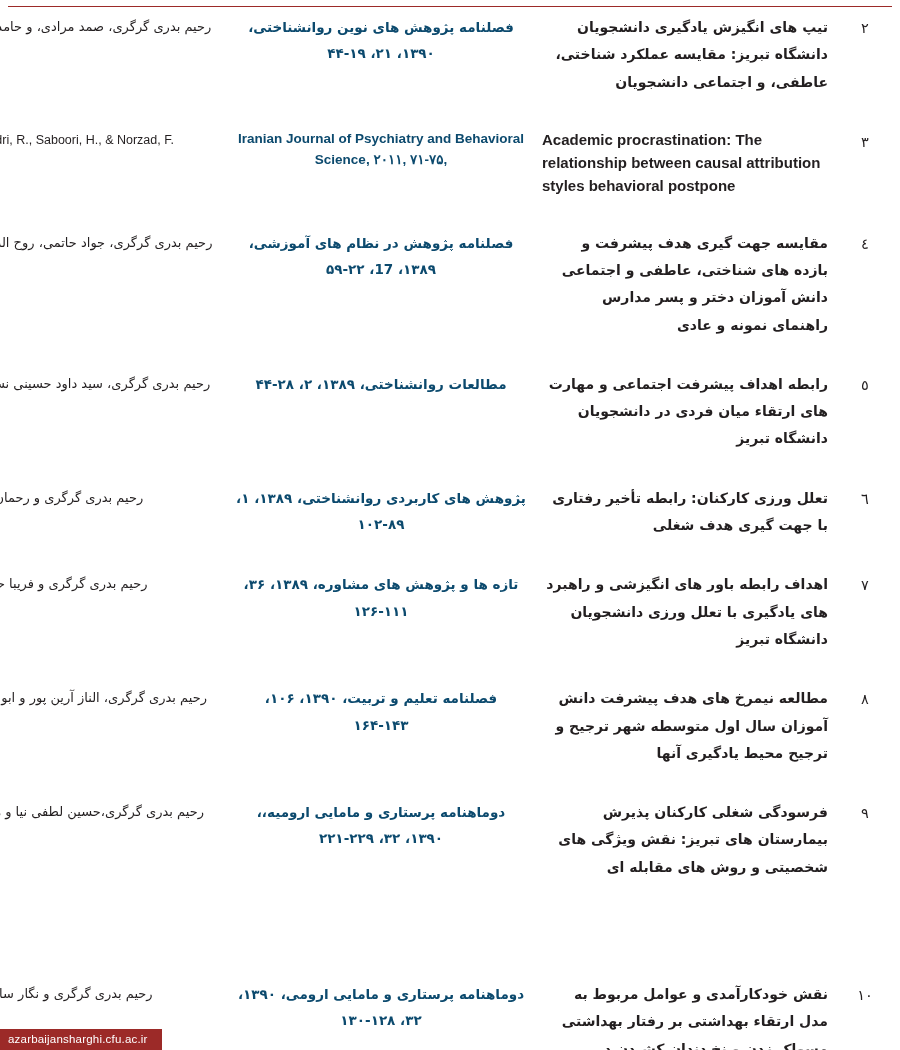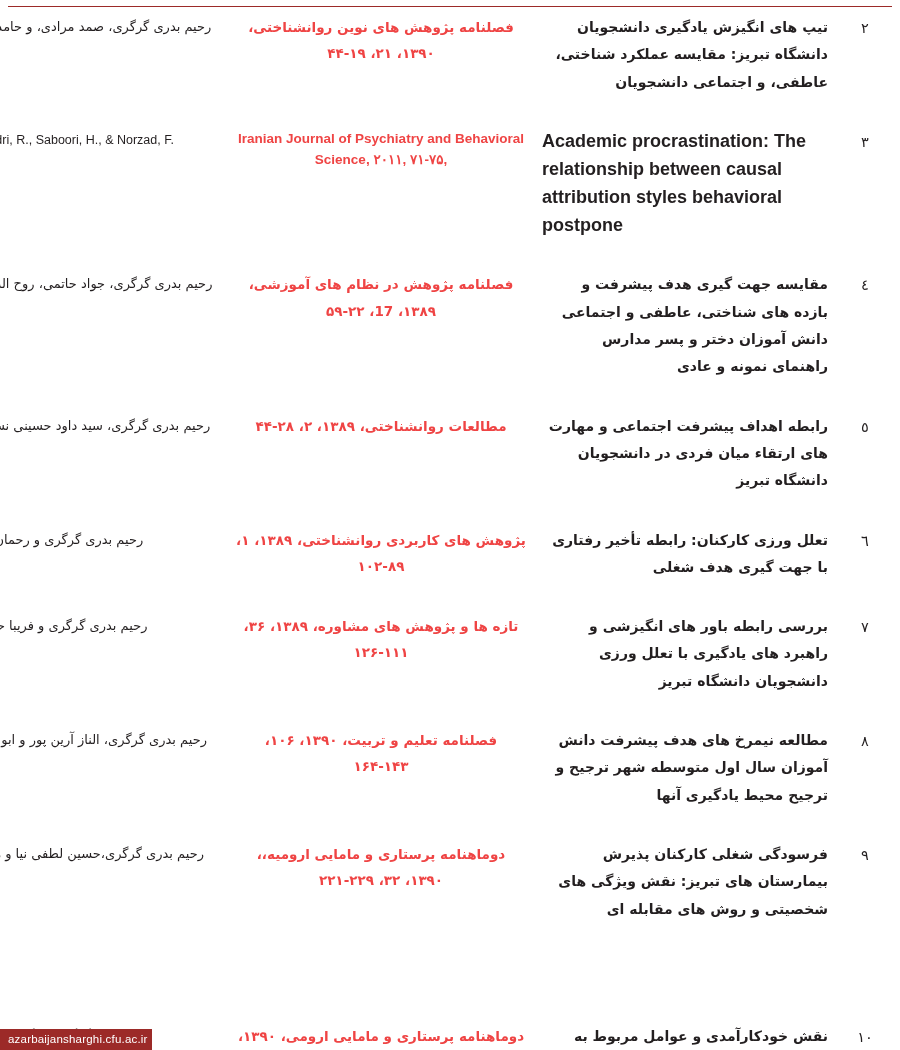--- a/index.html
+++ b/index.html
@@ -55,38 +55,38 @@
     font-weight: bold;
     color: #231f20;
     padding-right: 4px;
     margin-top: 38px;
   }
   td.col-journal {
     width: 290px;
     text-align: center;
     font-size: 13.5px;
     font-weight: bold;
-    color: #ef4444;
+    color: #0c4a6e;
   }
   td.col-authors {
     width: 278px;
     text-align: left;
     font-size: 13px;
     color: #231f20;
     line-height: 1.9;
   }
   tr.row-en td.col-title,
   tr.row-en td.col-journal,
   tr.row-en td.col-authors {
     direction: ltr;
     font-family: "Liberation Sans", sans-serif;
   }
   tr.row-en td.col-title {
     text-align: left;
-    font-size: 18px;
+    font-size: 15px;
     font-weight: bold;
     padding-left: 6px;
     line-height: 1.55;
   }
   tr.row-en td.col-journal {
     font-size: 13.5px;
     font-weight: bold;
     line-height: 1.6;
   }
   tr.row-en td.col-authors {
@@ -96,21 +96,21 @@
   }
   .watermark {
     position: absolute;
     left: 0;
     bottom: 0;
     background: #9c2a28;
     color: #ffffff;
     font-family: "Liberation Sans", sans-serif;
     font-size: 11.5px;
     letter-spacing: 0.2px;
-    padding: 4px 4px 5px 8px;
+    padding: 4px 14px 5px 8px;
     direction: ltr;
   }
   .spacer-row td {
     height: 36px;
     padding: 0;
   }
 </style>
 </head>
 <body>
 
@@ -151,21 +151,21 @@
 
       <tr class="row-fa">
         <td class="col-num">٦</td>
         <td class="col-title">تعلل ورزی کارکنان: رابطه تأخیر رفتاری با جهت گیری هدف شغلی</td>
         <td class="col-journal">پژوهش های کاربردی روانشناختی، ۱۳۸۹، ۱، ۸۹-۱۰۲</td>
         <td class="col-authors">رحیم بدری گرگری و  رحمان عباس پور</td>
       </tr>
 
       <tr class="row-fa">
         <td class="col-num">۷</td>
-        <td class="col-title">بررسی رابطه باور های انگیزشی و راهبرد های یادگیری با تعلل ورزی دانشجویان دانشگاه تبریز</td>
+        <td class="col-title">اهداف رابطه باور های انگیزشی و راهبرد های یادگیری با تعلل ورزی دانشجویان دانشگاه تبریز</td>
         <td class="col-journal">تازه ها و پژوهش های مشاوره، ۱۳۸۹، ۳۶، ۱۱۱-۱۲۶</td>
         <td class="col-authors">رحیم بدری گرگری و فریبا حسینی اصل</td>
       </tr>
 
       <tr class="row-fa">
         <td class="col-num">۸</td>
         <td class="col-title">مطالعه نیمرخ های هدف پیشرفت دانش آموزان سال اول متوسطه شهر ترجیح و ترجیح محیط یادگیری آنها</td>
         <td class="col-journal">فصلنامه تعلیم و تربیت، ۱۳۹۰، ۱۰۶، ۱۴۳-۱۶۴</td>
         <td class="col-authors">رحیم بدری گرگری، الناز آرین پور و ابوالفضل فرید</td>
       </tr>

